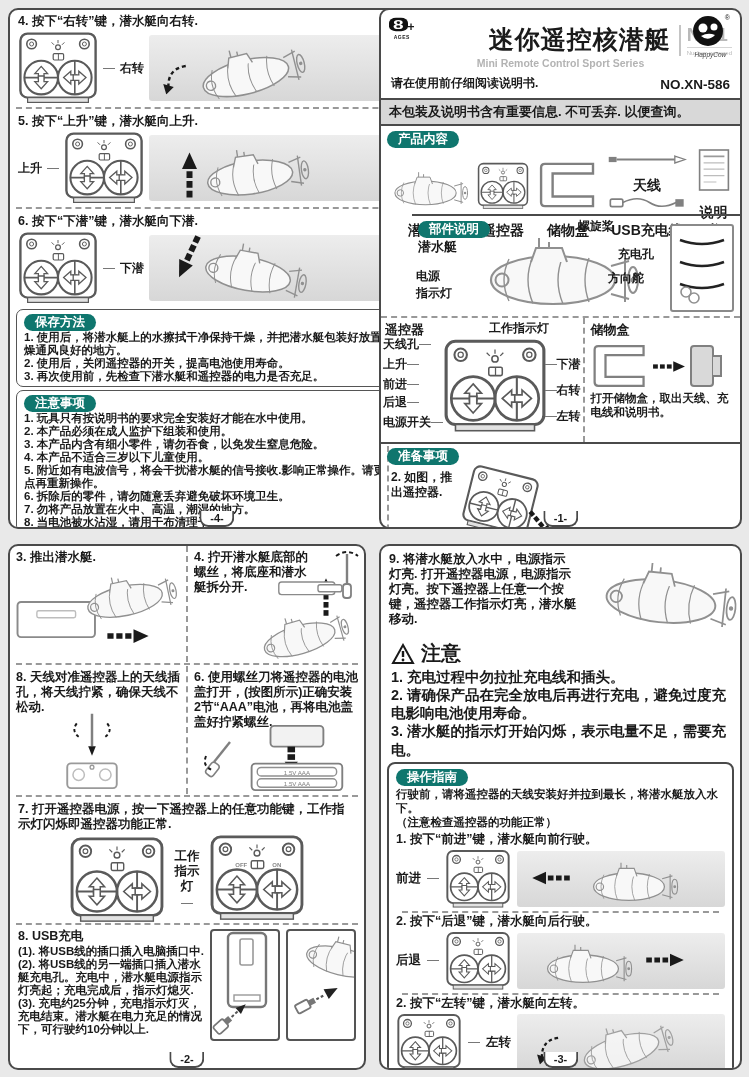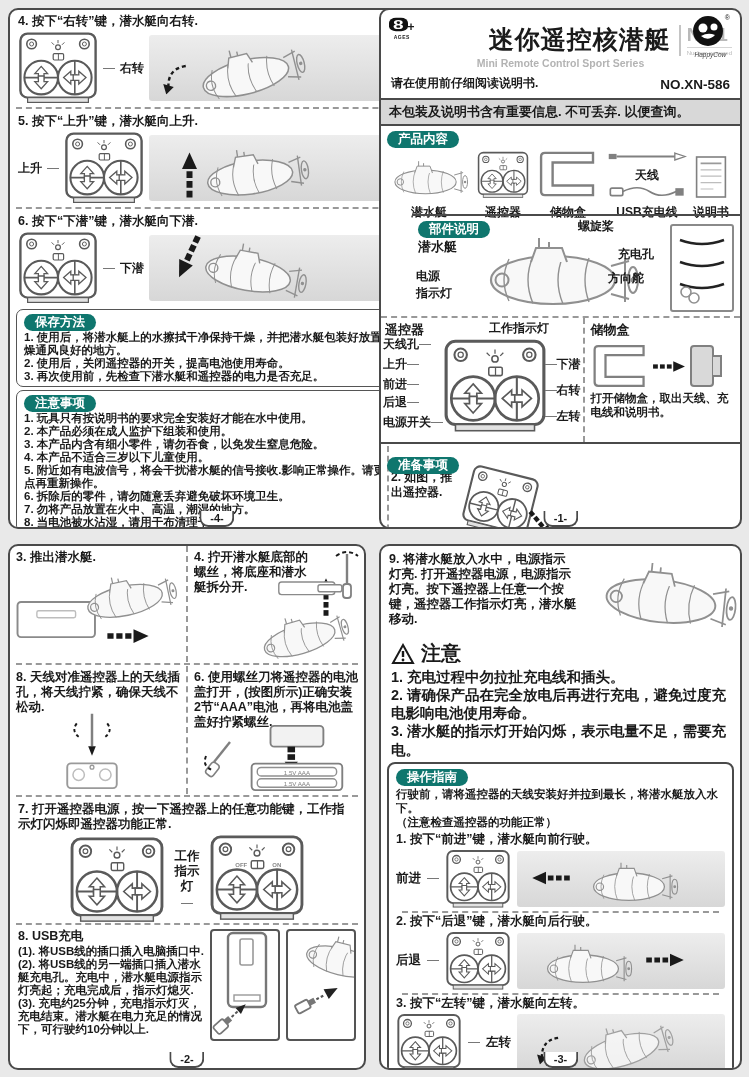--- a/index.html
+++ b/index.html
@@ -62,21 +62,21 @@
   .brand-script { font-size:6.5px; font-style:italic; color:#444; margin-top:1px; }
   .readrow { display:flex; justify-content:space-between; align-items:flex-end; padding:6px 2px 3px; }
   .readrow .rd { font-size:12px; font-weight:700; }
   .readrow .no { font-size:13.5px; font-weight:700; }
   .banner { background:#d8d8d8; border-top:2px solid #4a4a4a; border-bottom:2px solid #4a4a4a;
             font-size:13px; font-weight:700; padding:3px 8px; }
   .band { position:relative; }
   .contents { padding:3px 6px 2px; height:88px; }
   .citems { display:flex; align-items:flex-end; gap:6px; margin-top:0; }
   .citem { text-align:center; }
-  .citem .cap { font-size:12px; font-weight:700; margin-top:1px; }
+  .citem .cap { font-size:14px; font-weight:700; margin-top:8px; }
   .parts { border-top:2px solid #4a4a4a; height:102px; padding:3px 6px;margin-left:31px; }
   .parts-sub { font-size:13px; font-weight:700; }
   .detailbox { position:absolute; right:6px; top:8px; width:64px; height:88px; border:2px solid #8a8a8a; border-radius:3px; background:#fff; }
   .rcband { border-top:2px dashed #999; display:flex; height:126px; }
   .rcleft { flex:1.35; position:relative; padding:2px 4px; }
   .rcright { flex:1; border-left:2px dashed #999; padding:2px 6px; }
   .sbtext { font-size:11.5px; font-weight:700; line-height:1.2; margin-top:2px; }
   .prep { border-top:2px solid #4a4a4a; height:110px; padding:2px 6px; display:flex; }
   .prepcol { flex:1; display:flex; gap:2px; padding:2px; }
   .prepnum { font-size:12px; font-weight:700; width:5.3em; line-height:1.25; }
@@ -386,21 +386,21 @@
         <svg width="34" height="44" viewBox="0 0 34 44">
           <rect x="2" y="2" width="22" height="40" rx="3" fill="#d9d9d9" stroke="#808080" stroke-width="2"></rect>
           <path d="M24 12 h8 v20 h-8" fill="#d9d9d9" stroke="#808080" stroke-width="2"></path>
         </svg>
       </div>
       <div class="sbtext">打开储物盒，取出天线、充电线和说明书。</div>
     </div>
   </div>
 
   <div class="band prep">
-    <span class="pill abs" style="left:6px;top:13px;z-index:2">准备事项</span>
+    <span class="pill abs" style="left:6px;top:4px;z-index:2">准备事项</span>
     <div class="prepcol dv" style="padding-top:24px">
       <div class="prepnum">2. 如图，推出遥控器.</div>
       <div style="position:relative;flex:1">
         <svg class="abs" style="left:8px;top:0;transform:rotate(14deg)" width="70" height="64" viewBox="0 0 100 92">
             <use href="#remote"></use>
           </svg>
         <svg class="abs" style="left:66px;top:48px;transform:rotate(50deg)" width="36" height="13" viewBox="0 0 64 22">
             <use href="#barrow"></use>
           </svg>
       </div>
@@ -600,21 +600,21 @@
             </svg>
           <svg class="abs" style="left:128px;top:20px" width="40" height="14" viewBox="0 0 64 22">
               <use href="#barrow"></use>
             </svg>
         </div>
       </div>
     </div>
     <div class="dh"></div>
 
     <div class="gstep">
-      <div class="steptext">3. 按下“左转”键，潜水艇向左转。</div>
+      <div class="steptext">2. 按下“左转”键，潜水艇向左转。</div>
       <div class="row">
         <svg width="66" height="60" viewBox="0 0 100 92">
             <use href="#remote"></use>
           </svg>
         <span class="cl"></span>
         <span class="glabel">左转</span>
         <div class="scene" style="flex:1;height:58px">
           <svg class="abs" style="left:52px;top:4px;transform:rotate(-16deg);opacity:.8" width="110" height="52" viewBox="0 0 170 84">
               <use href="#sub"></use>
             </svg>

